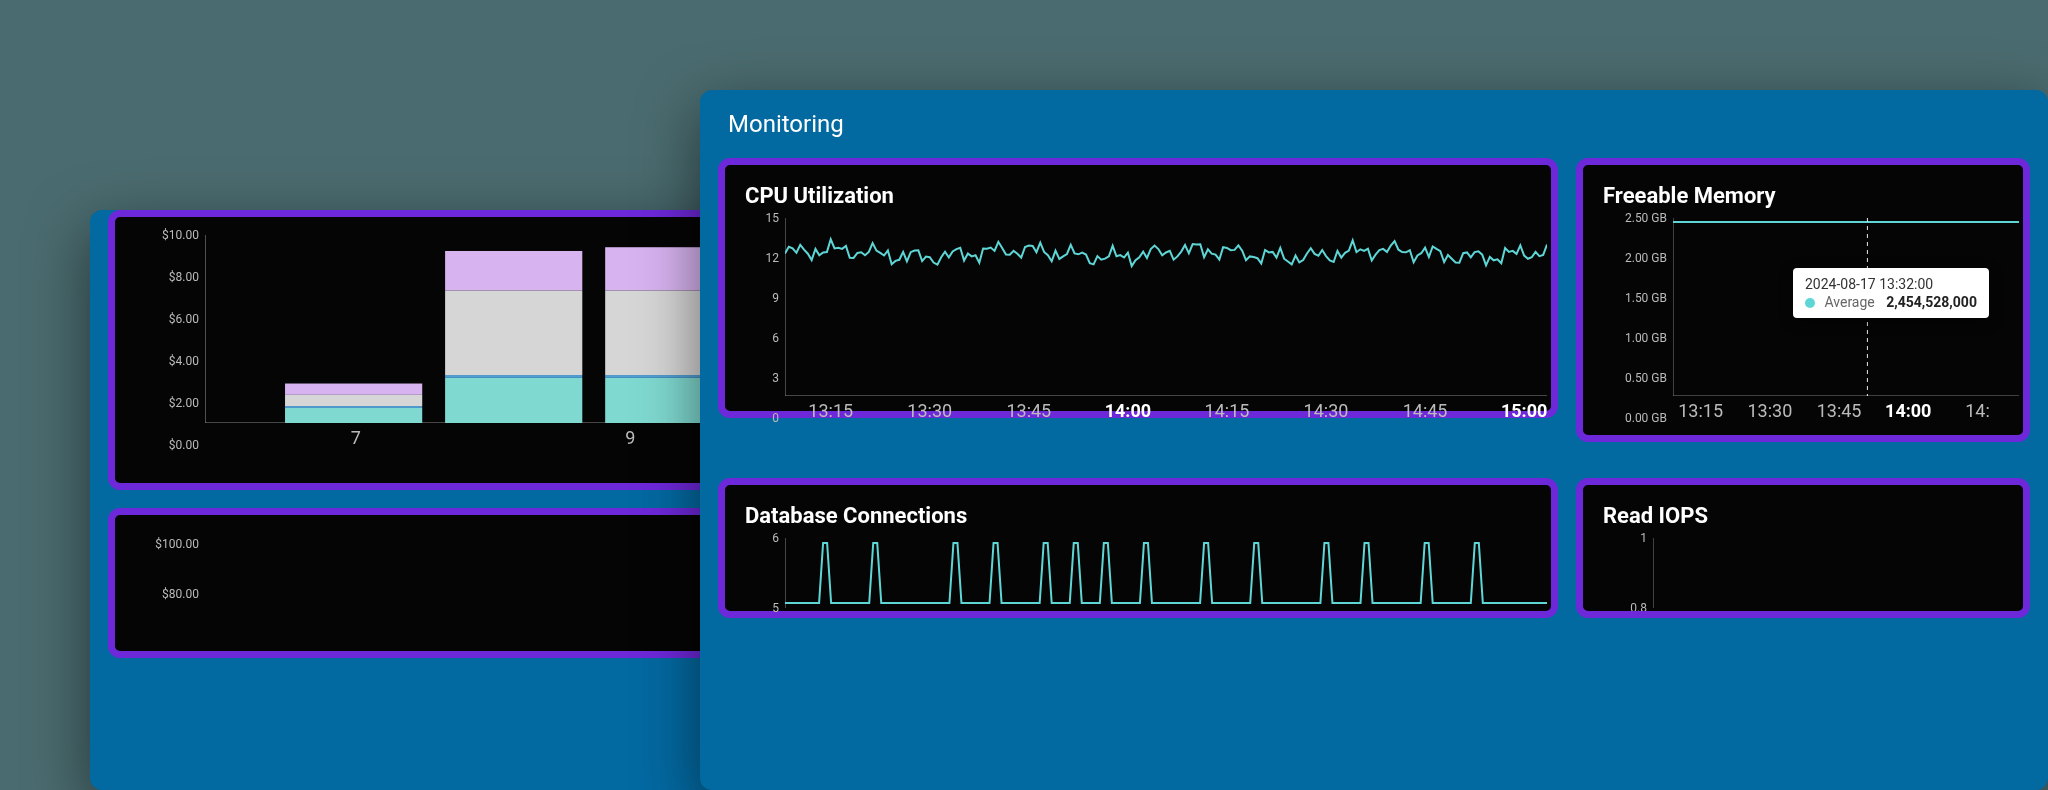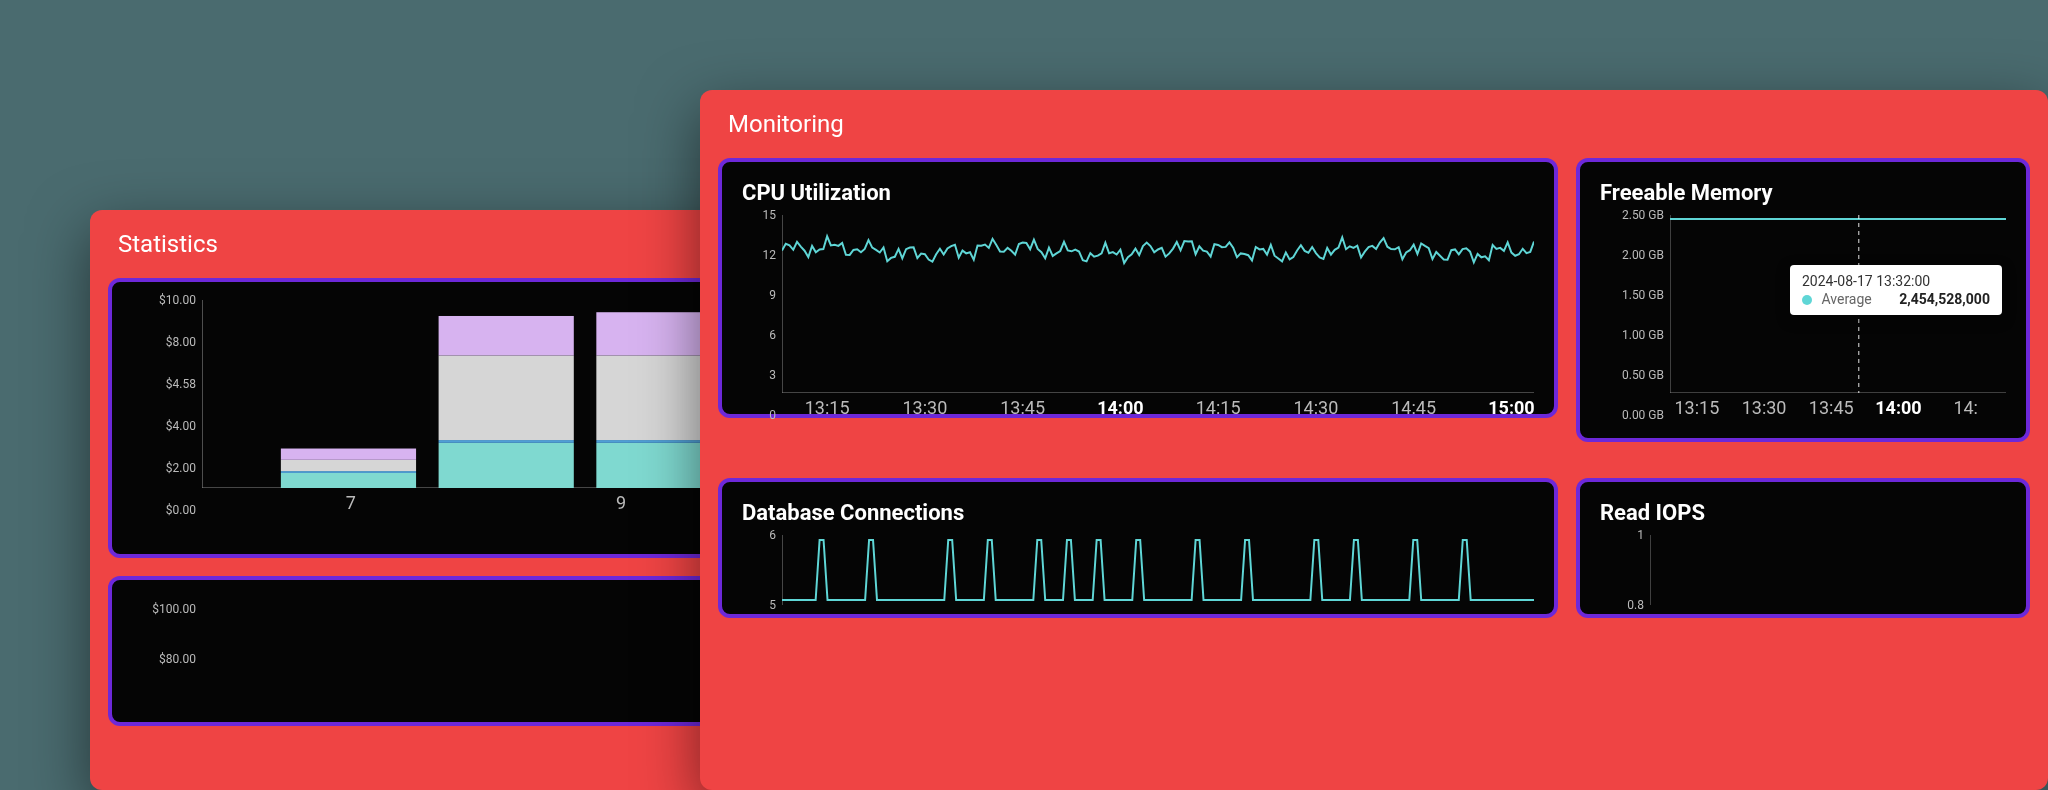--- a/index.html
+++ b/index.html
@@ -1,38 +1,38 @@
 <!DOCTYPE html>
 <html><head>
 <meta charset="utf-8">
 <style>
   * { box-sizing: border-box; margin: 0; padding: 0; }
   html, body { width: 2048px; height: 790px; overflow: hidden; background: #4a6b6f; font-family: -apple-system, BlinkMacSystemFont, "Segoe UI", Roboto, Helvetica, Arial, sans-serif; }
-  .panel { position: absolute; background: #ef4444; border-radius: 12px; color: #fff; box-shadow: 0 20px 60px rgba(0,0,0,0.5); }
+  .panel { position: absolute; background: #0369a1; border-radius: 12px; color: #fff; box-shadow: 0 20px 60px rgba(0,0,0,0.5); }
   .panel-title { font-size: 24px; font-weight: 400; padding: 20px 28px; }
   .panel-body { padding: 0 18px 18px 18px; }
-  .card { background: #050505; border: 4px solid #6d28d9; border-radius: 12px; margin-bottom: 18px; padding: 18px 20px 14px 20px; position: relative; }
+  .card { background: #050505; border: 7px solid #6d28d9; border-radius: 12px; margin-bottom: 18px; padding: 18px 4px 14px 20px; position: relative; }
   .card-title { font-size: 22px; font-weight: 700; margin-bottom: 10px; color:#fff; }
   .chart-area { position: relative; width: 100%; }
   .y-axis { position: absolute; left: 0; top: 0; width: 70px; height: 100%; }
   .y-tick { position: absolute; right: 6px; transform: translateY(-50%); font-size: 12px; color: #bbb; }
   .x-axis { position: absolute; left: 70px; right: 0; bottom: 0; height: 22px; }
   .x-tick { position: absolute; top: 4px; transform: translateX(-50%); font-size: 18px; color: #bbb; }
   .x-tick.bold { font-weight: 700; color: #fff; }
   .plot { position: absolute; left: 70px; right: 0; top: 0; bottom: 22px; }
   .plot svg { width: 100%; height: 100%; display: block; }
   .axis-line { stroke: #888; stroke-width: 1; }
   .series-line { stroke: #5fd6d6; stroke-width: 2; fill: none; }
   .bar-seg { stroke: none; }
   .legend-swatch { display: inline-block; width: 22px; height: 14px; border-radius: 3px; vertical-align: middle; margin-right: 6px; }
   .tooltip { position: absolute; background: #fff; color: #222; border-radius: 4px; font-size: 14px; padding: 8px 12px; box-shadow: 0 4px 14px rgba(0,0,0,0.4); }
   .tooltip .ts { color:#333; margin-bottom:2px; }
   .tooltip .row { white-space: nowrap; }
   .tooltip .dot { display:inline-block; width:10px; height:10px; border-radius:50%; background:#5fd6d6; margin-right:6px; vertical-align:middle; }
-  .tooltip .label { color:#666; margin-right:24px; }
+  .tooltip .label { color:#666; margin-right:8px; }
   .tooltip .val { font-weight:700; }
   .cursor-line { stroke:#fff; stroke-width:1; stroke-dasharray:4 4; }
   
   #stats { left: 90px; top: 210px; width: 830px; height: 580px; }
   
   #mon { left: 700px; top: 90px; width: 1348px; height: 700px; }
   .mon-grid { display: grid; grid-template-columns: 840px 1fr; gap: 18px; padding: 0 18px; }
   .mon-grid .card { margin-bottom: 0; }
   .row2 { margin-top: 18px; }
   
@@ -40,28 +40,27 @@
   .h-mem { height: 284px; }
   .h-stat1 { height: 280px; }
   .h-stat2 { height: 150px; }
   .h-db { height: 140px; }
   .h-iops { height: 140px; }
 </style>
 </head>
 <body>
 
 <div id="stats" class="panel">
-  <div class="panel-title">Statistics</div>
   <div class="panel-body">
     <div class="card h-stat1">
       <div class="chart-area" style="height:210px">
         <div class="y-axis">
           <div class="y-tick" style="top:0%">$10.00</div>
           <div class="y-tick" style="top:20%">$8.00</div>
-          <div class="y-tick" style="top:40%">$4.58</div>
+          <div class="y-tick" style="top:40%">$6.00</div>
           <div class="y-tick" style="top:60%">$4.00</div>
           <div class="y-tick" style="top:80%">$2.00</div>
           <div class="y-tick" style="top:100%">$0.00</div>
         </div>
         <div class="plot">
           <svg viewBox="0 0 600 188" preserveAspectRatio="none">
             <line class="axis-line" x1="0" y1="0" x2="0" y2="188"></line>
             <line class="axis-line" x1="0" y1="188" x2="600" y2="188"></line>
 
             <g id="stat-bars">

